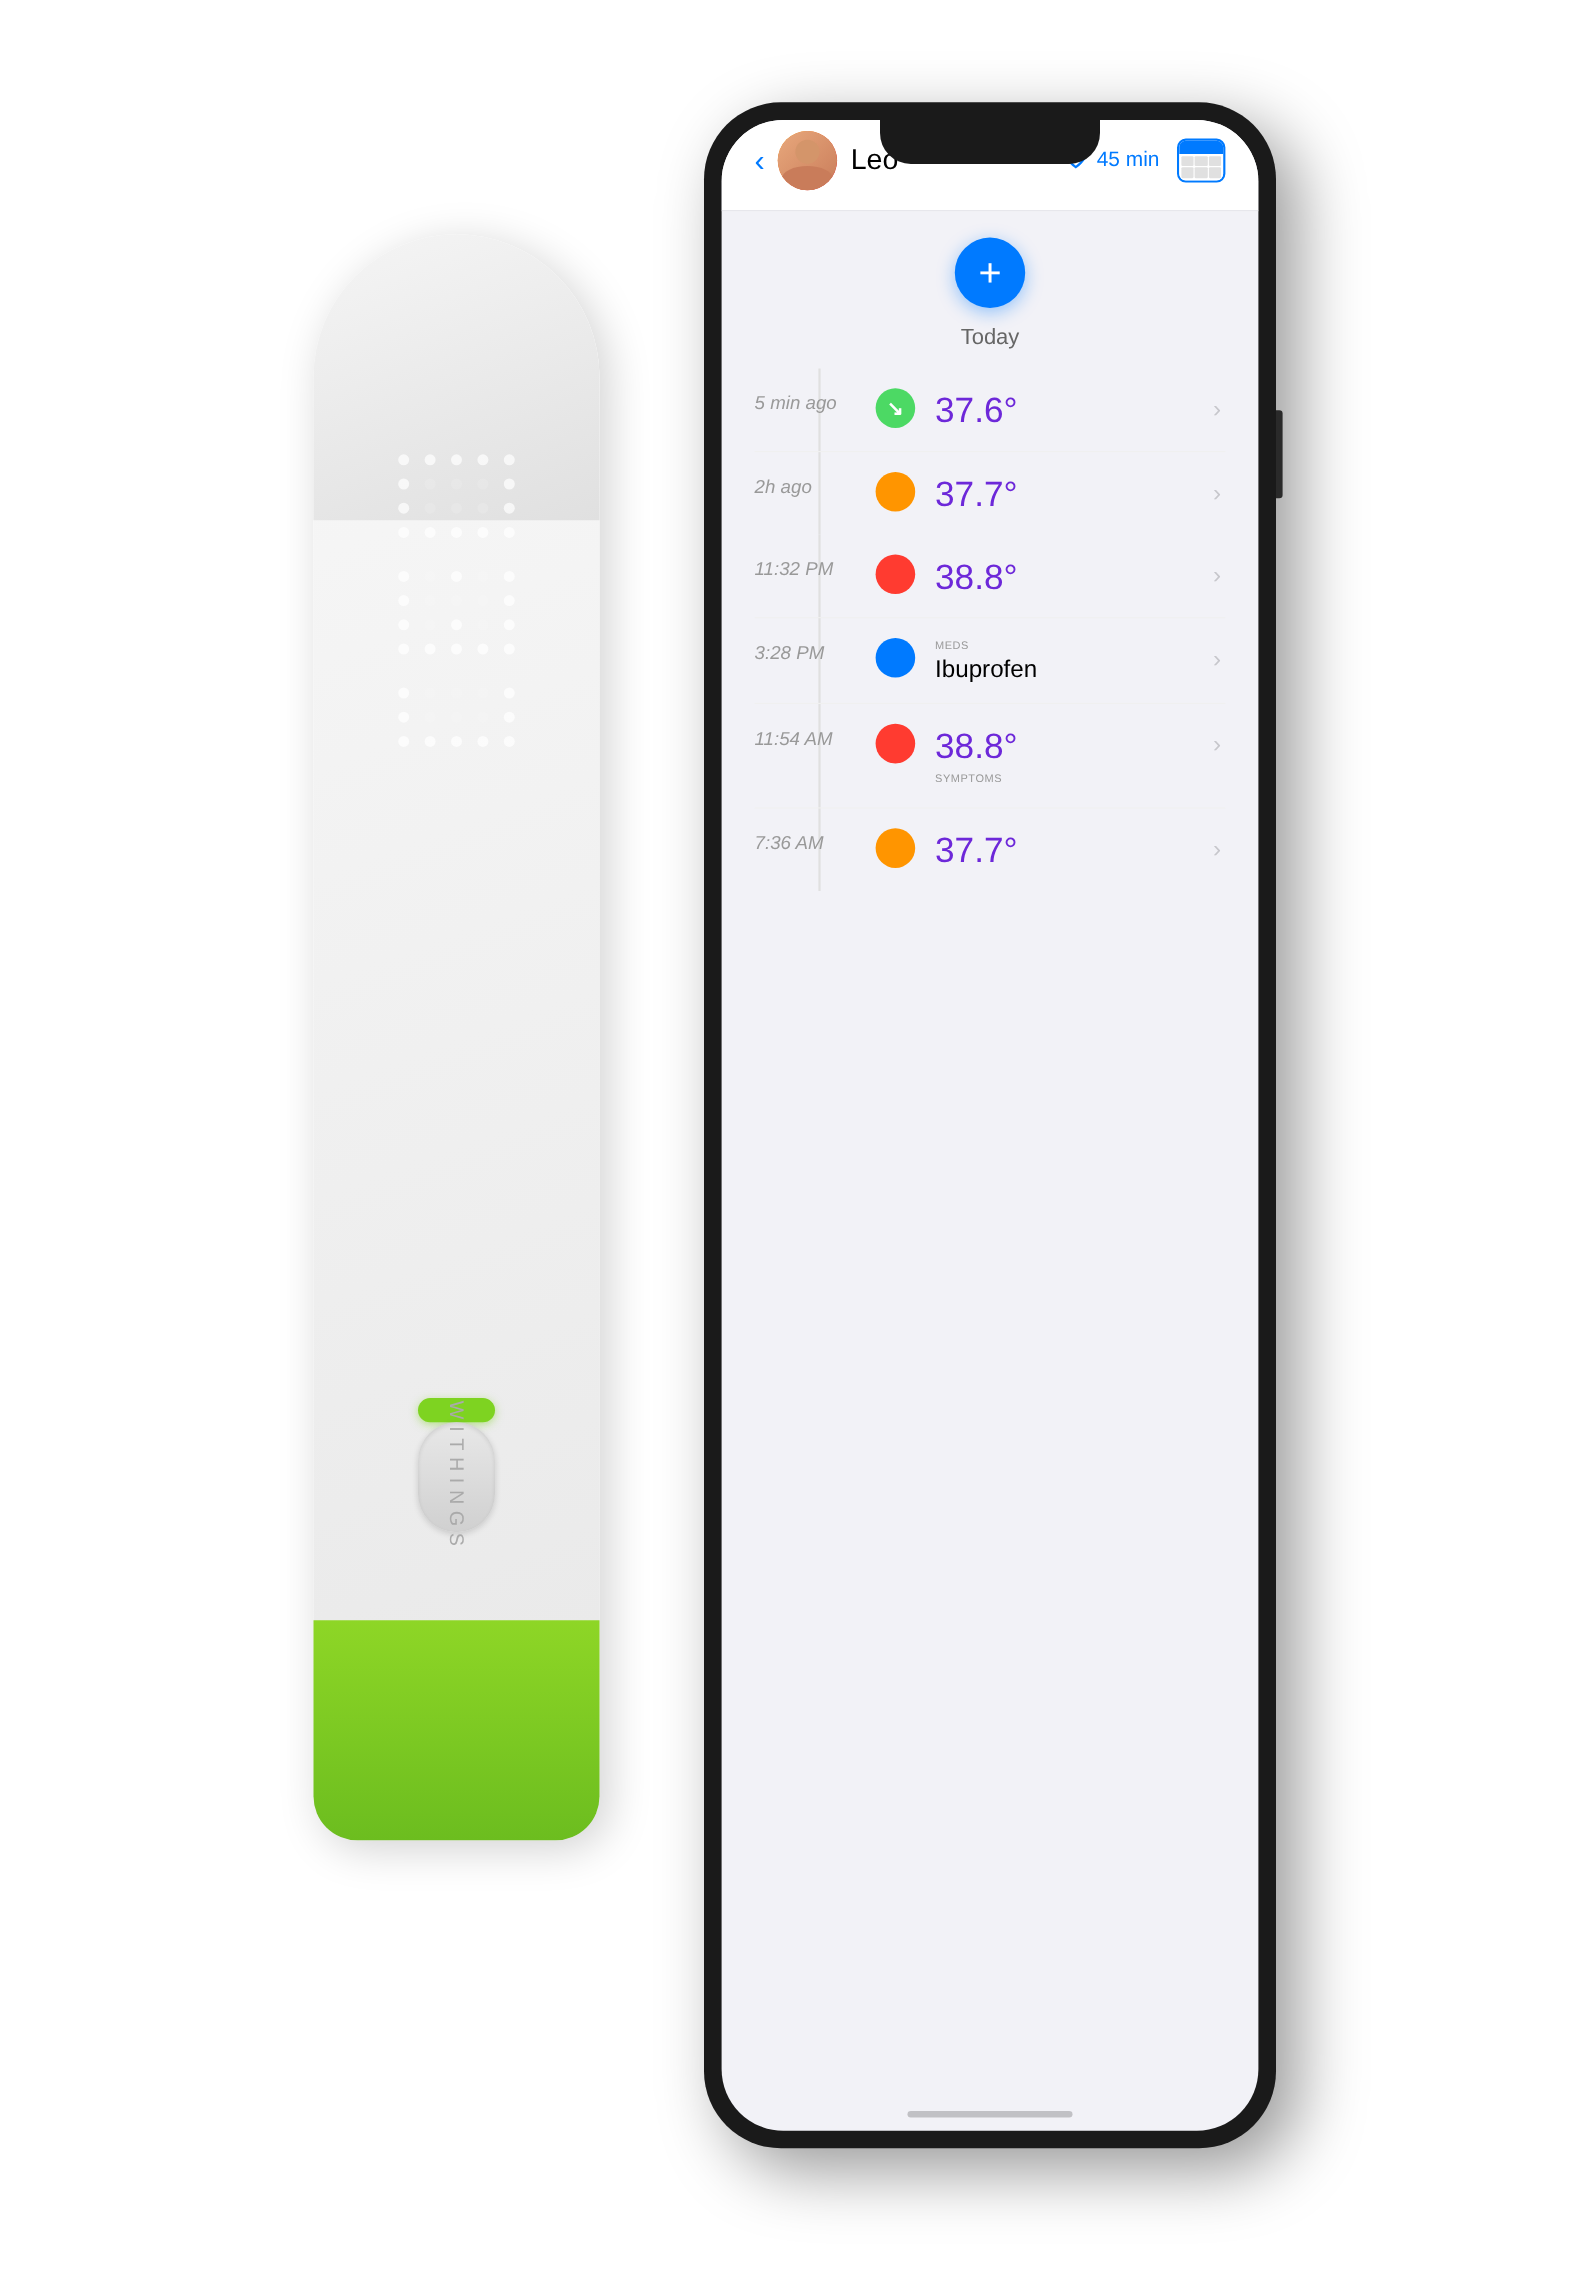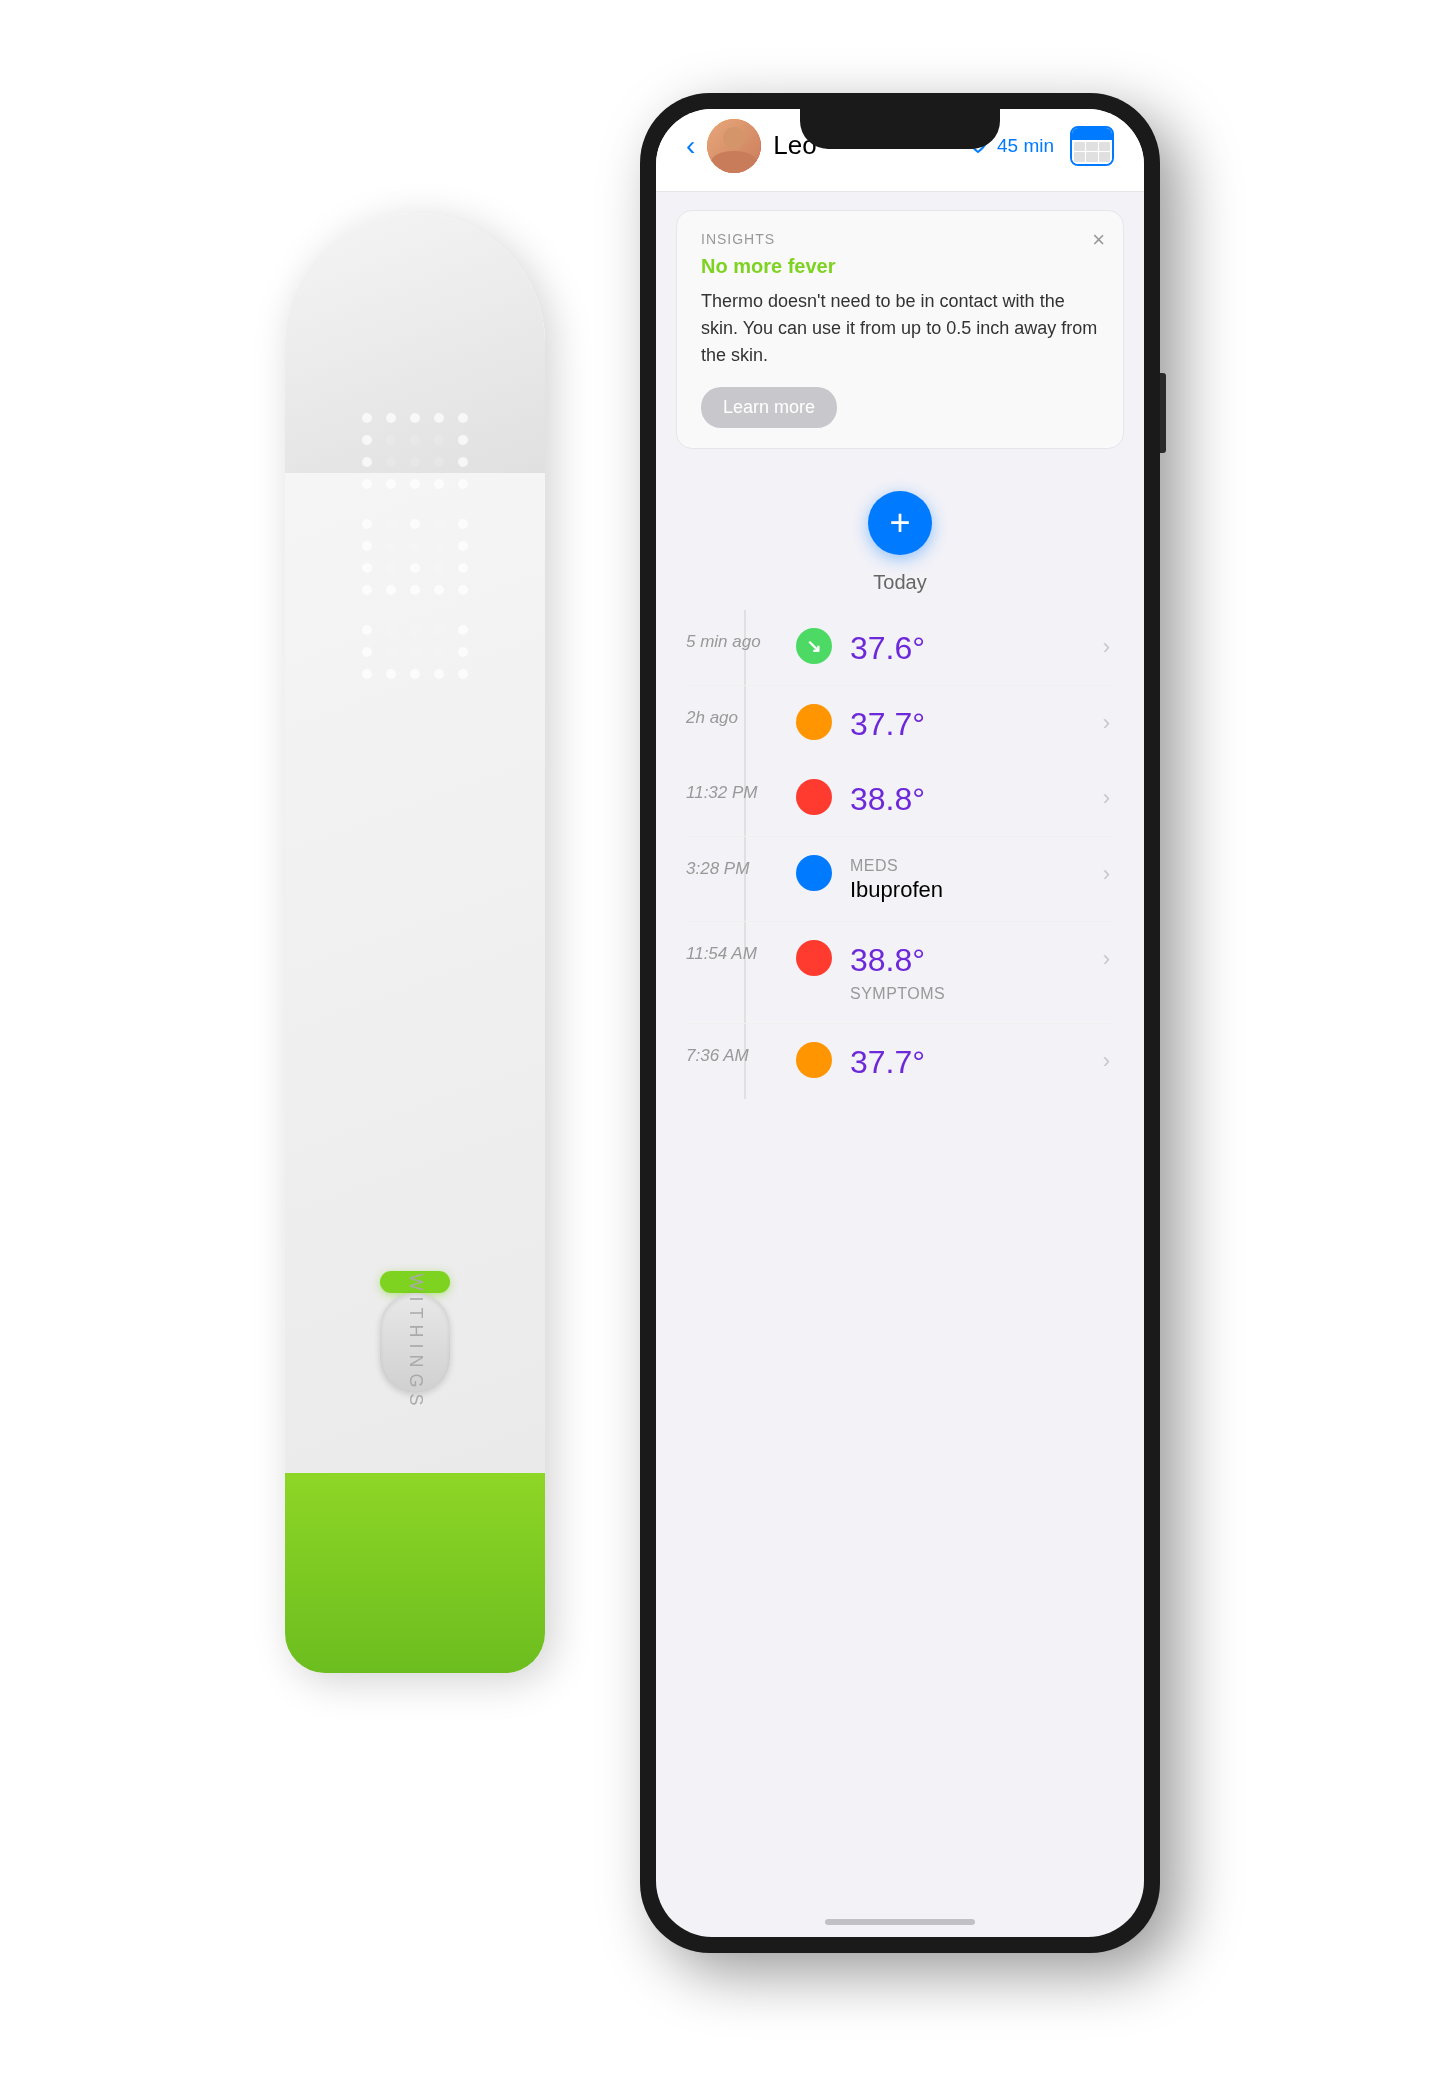--- a/index.html
+++ b/index.html
@@ -496,21 +496,21 @@
       padding-top: 2px;
     }
 
     .item-temp {
       font-size: 32px;
       font-weight: 400;
       color: #6d28d9;
     }
 
     .item-label-small {
-      font-size: 16px;
+      font-size: 10px;
       color: #999;
       letter-spacing: 0.5px;
       font-weight: 500;
       margin-bottom: 2px;
     }
 
     .item-detail {
       font-size: 22px;
       color: #000;
     }
@@ -688,27 +688,20 @@
                 <div class="cal-cell"></div>
                 <div class="cal-cell"></div>
                 <div class="cal-cell"></div>
                 <div class="cal-cell"></div>
                 <div class="cal-cell"></div>
               </div>
             </div>
           </div>
         </div>
 
-        <div class="insights-card">
-          <div class="insights-label">INSIGHTS</div>
-          <span class="close-btn">×</span>
-          <div class="insights-title">No more fever</div>
-          <div class="insights-text">Thermo doesn't need to be in contact with the skin. You can use it from up to 0.5 inch away from the skin.</div>
-          <div class="learn-more-btn">Learn more</div>
-        </div>
 
         <div class="timeline-section">
 
           <div class="add-button-wrap">
             <div class="add-button">+</div>
           </div>
 
           <div class="day-label">Today</div>
 
           <div class="timeline-items">

